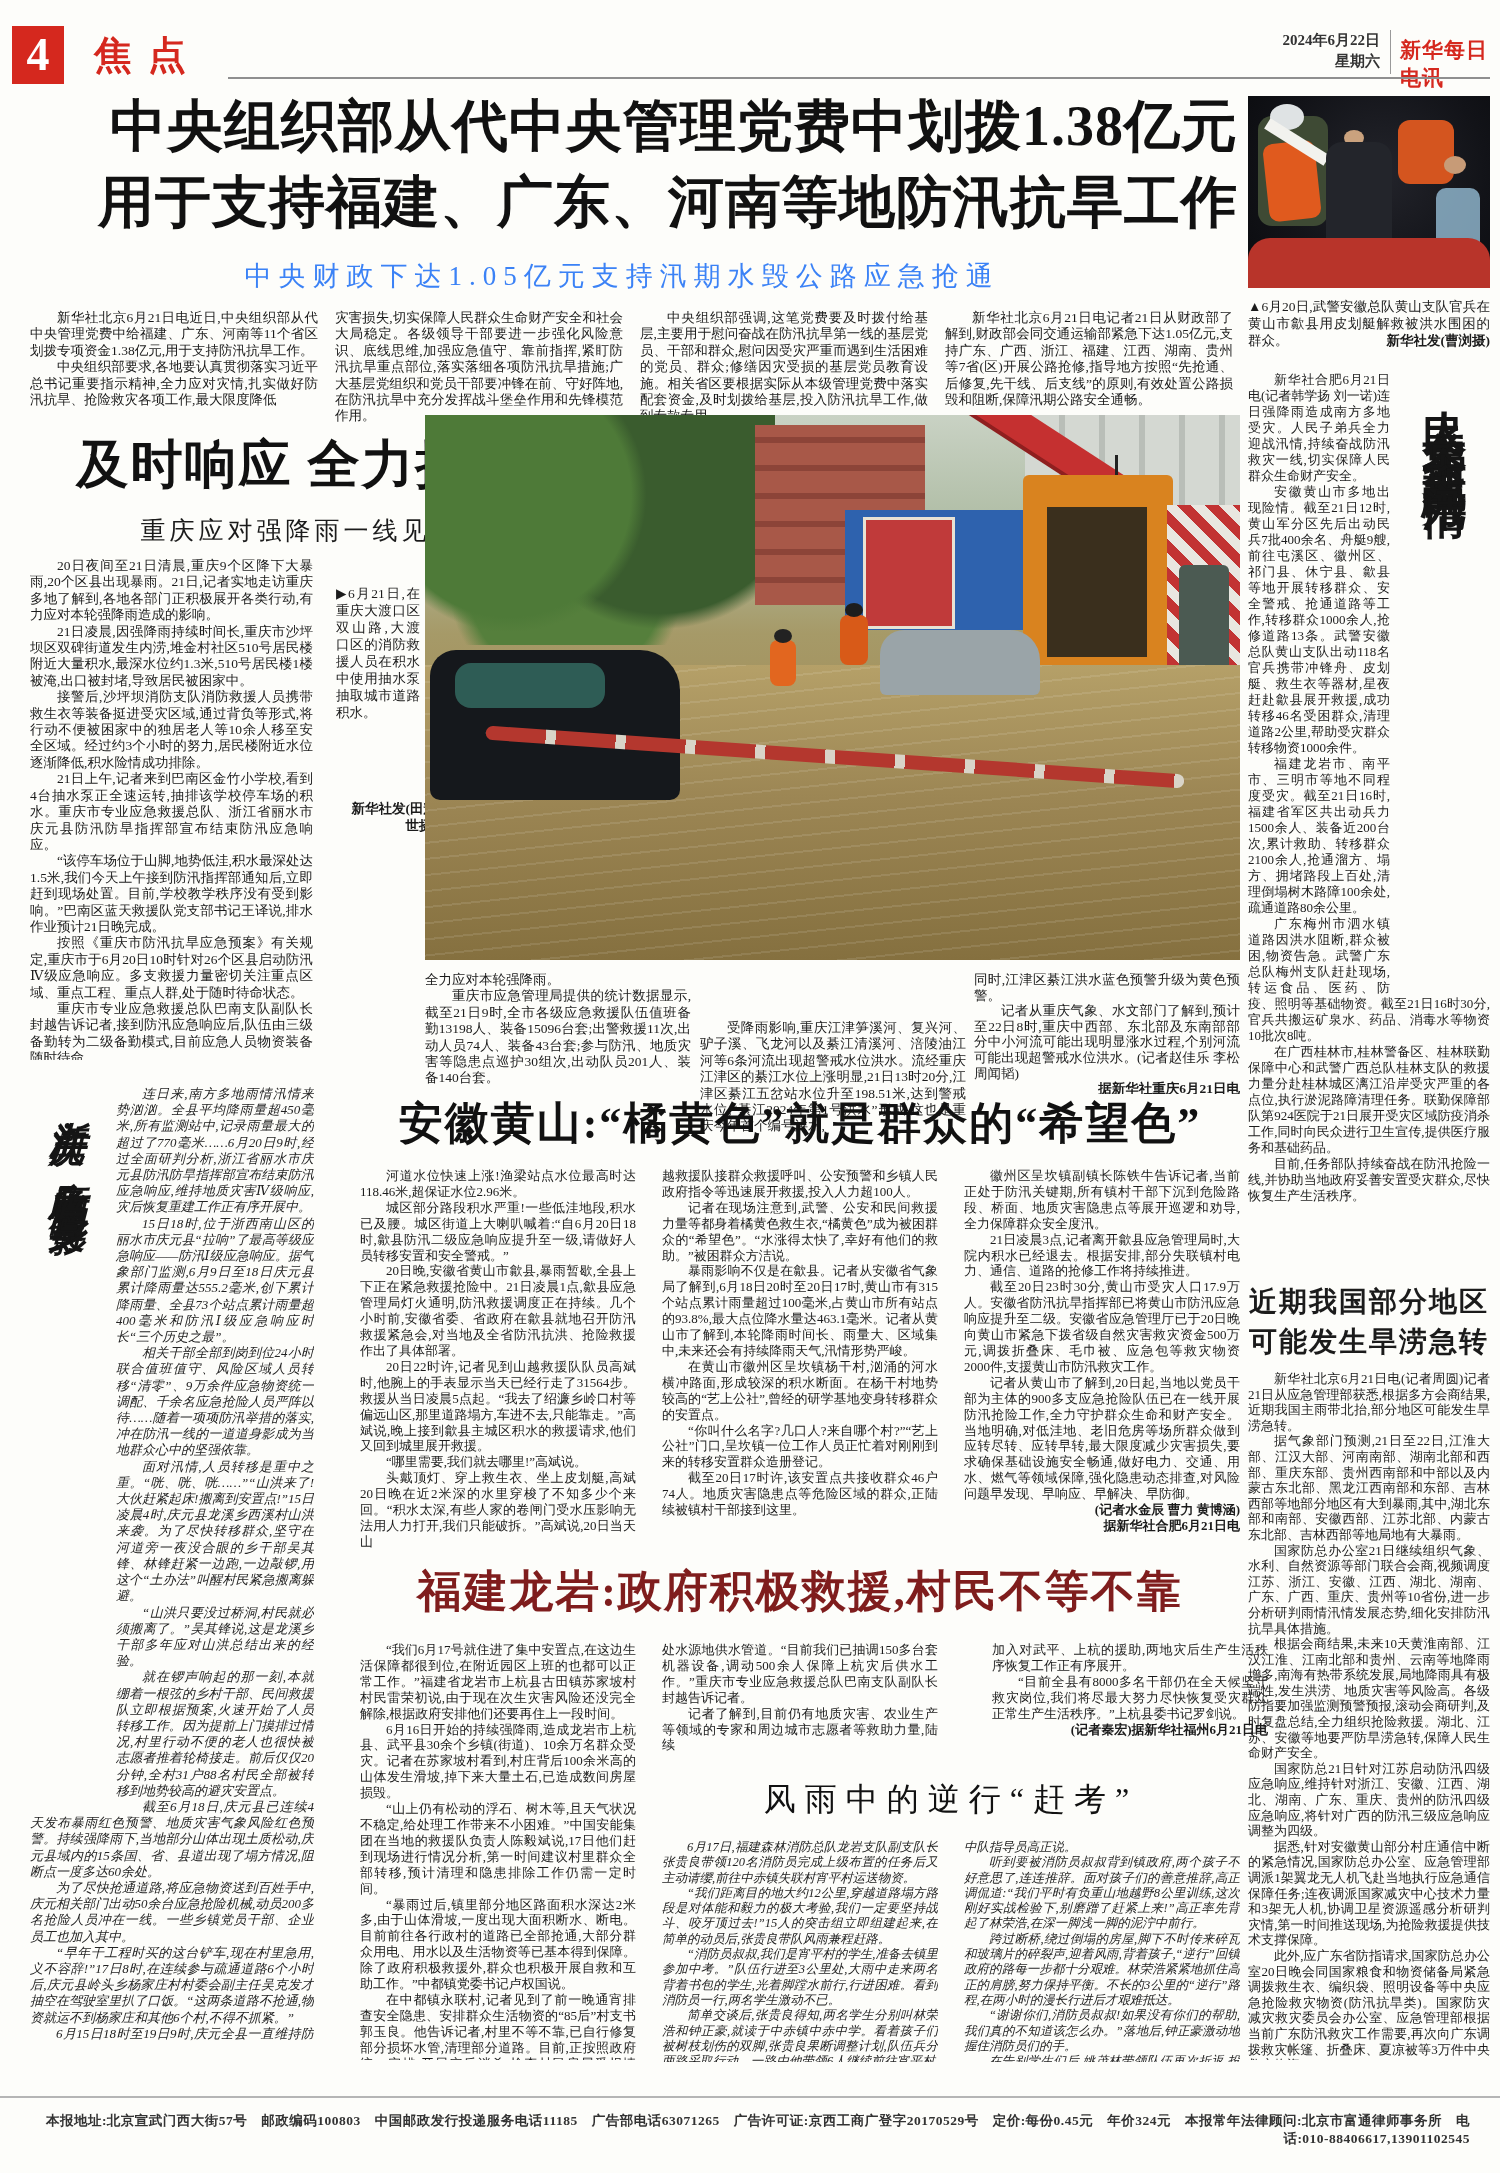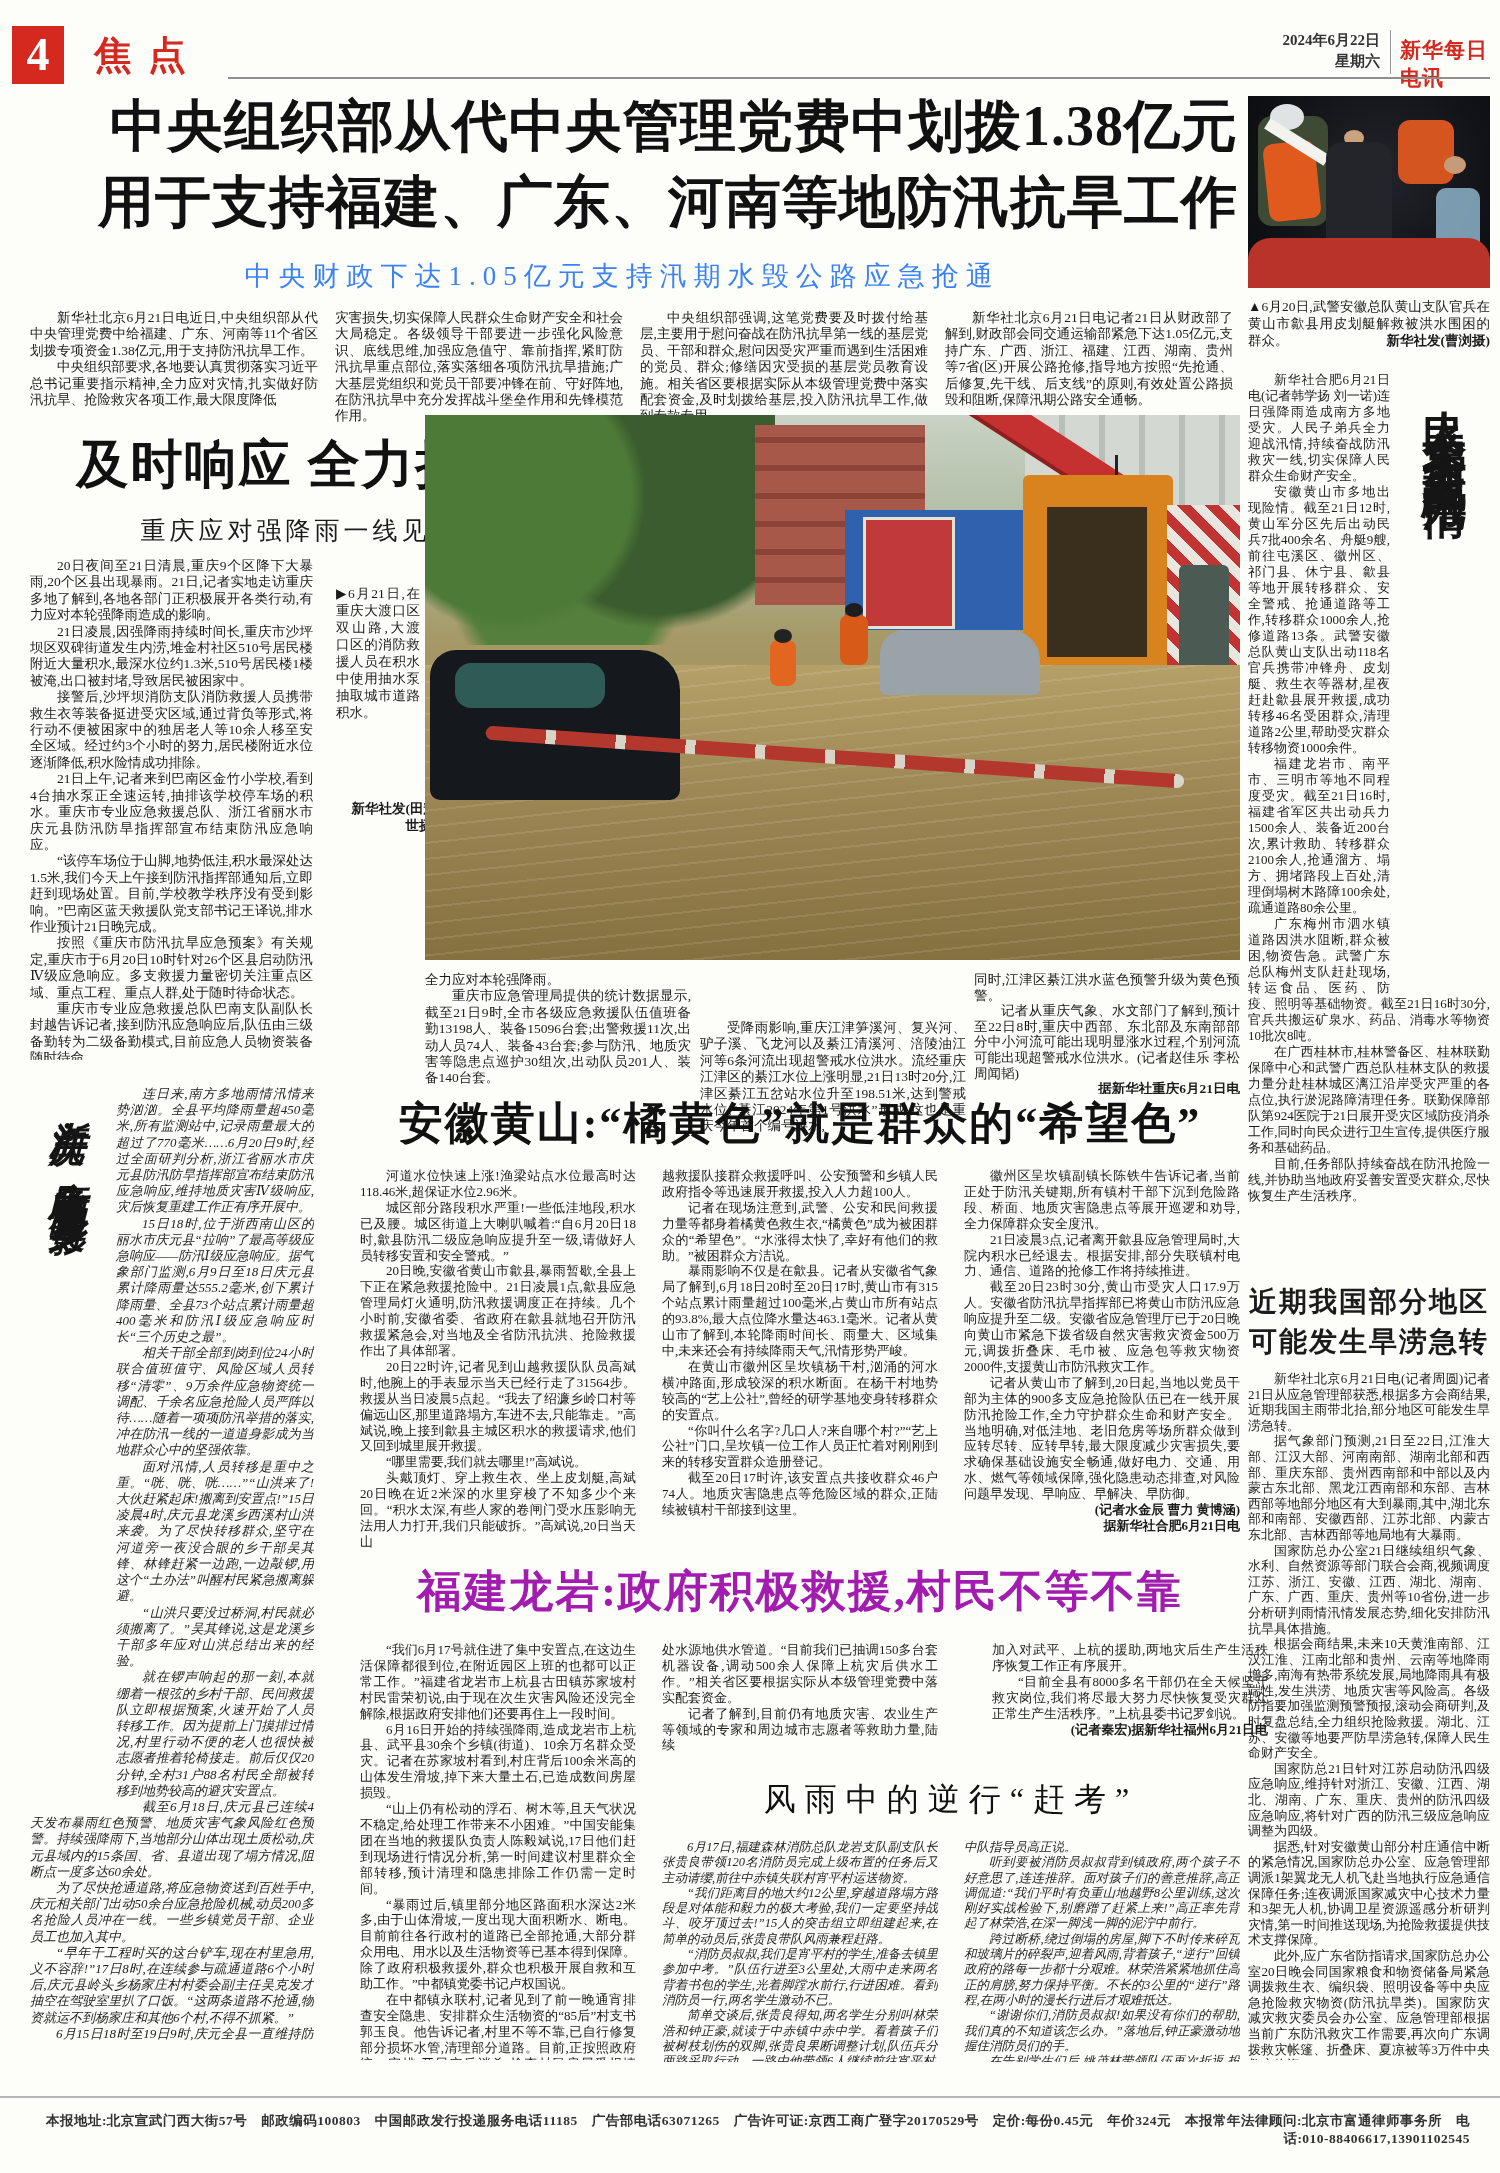--- a/index.html
+++ b/index.html
@@ -202,30 +202,30 @@
     </div>
   <div class="abs clip body-text tail-byline2" style="left:964px;top:1168px;width:276px;height:392px;font-size:13px;line-height:15.9px;">
       <p>徽州区呈坎镇副镇长陈铁牛告诉记者,当前正处于防汛关键期,所有镇村干部下沉到危险路段、桥面、地质灾害隐患点等展开巡逻和劝导,全力保障群众安全度汛。</p>
       <p>21日凌晨3点,记者离开歙县应急管理局时,大院内积水已经退去。根据安排,部分失联镇村电力、通信、道路的抢修工作将持续推进。</p>
       <p>截至20日23时30分,黄山市受灾人口17.9万人。安徽省防汛抗旱指挥部已将黄山市防汛应急响应提升至二级。安徽省应急管理厅已于20日晚向黄山市紧急下拨省级自然灾害救灾资金500万元,调拨折叠床、毛巾被、应急包等救灾物资2000件,支援黄山市防汛救灾工作。</p>
       <p>记者从黄山市了解到,20日起,当地以党员干部为主体的900多支应急抢险队伍已在一线开展防汛抢险工作,全力守护群众生命和财产安全。当地明确,对低洼地、老旧危房等场所群众做到应转尽转、应转早转,最大限度减少灾害损失,要求确保基础设施安全畅通,做好电力、交通、用水、燃气等领域保障,强化隐患动态排查,对风险问题早发现、早响应、早解决、早防御。</p>
       <p>(记者水金辰 曹力 黄博涵)</p>
       <p>据新华社合肥6月21日电</p>
     </div>
 
-  <div class="abs h2a" style="left:360px;top:1562px;width:880px;font-size:44px;letter-spacing:2px;color:#a21caf;">福建龙岩:政府积极救援,村民不等不靠</div>
+  <div class="abs h2a" style="left:360px;top:1562px;width:880px;font-size:44px;letter-spacing:2px;color:#7f1d1d;">福建龙岩:政府积极救援,村民不等不靠</div>
   <div class="abs clip body-text" style="left:360px;top:1642px;width:276px;height:418px;font-size:13px;line-height:15.9px;">
       <p>“我们6月17号就住进了集中安置点,在这边生活保障都很到位,在附近园区上班的也都可以正常工作。”福建省龙岩市上杭县古田镇苏家坡村村民雷荣初说,由于现在次生灾害风险还没完全解除,根据政府安排他们还要再住上一段时间。</p>
       <p>6月16日开始的持续强降雨,造成龙岩市上杭县、武平县30余个乡镇(街道)、10余万名群众受灾。记者在苏家坡村看到,村庄背后100余米高的山体发生滑坡,掉下来大量土石,已造成数间房屋损毁。</p>
       <p>“山上仍有松动的浮石、树木等,且天气状况不稳定,给处理工作带来不小困难。”中国安能集团在当地的救援队负责人陈毅斌说,17日他们赶到现场进行情况分析,第一时间建议村里群众全部转移,预计清理和隐患排除工作仍需一定时间。</p>
       <p>“暴雨过后,镇里部分地区路面积水深达2米多,由于山体滑坡,一度出现大面积断水、断电。目前前往各行政村的道路已全部抢通,大部分群众用电、用水以及生活物资等已基本得到保障。除了政府积极救援外,群众也积极开展自救和互助工作。”中都镇党委书记卢权国说。</p>
       <p>在中都镇永联村,记者见到了前一晚通宵排查安全隐患、安排群众生活物资的“85后”村支书郭玉良。他告诉记者,村里不等不靠,已自行修复部分损坏水管,清理部分道路。目前,正按照政府统一安排,开展灾后消杀,检查村民房屋受损情况。</p>
     </div>
   <div class="abs clip body-text cont" style="left:662px;top:1642px;width:276px;height:126px;font-size:13px;line-height:15.9px;">
-      <p>处水源地供水管道。“目前我们已抽调150多台套机器设备,调动500余人保障上杭灾后供水工作。”相关省区要根据实际从本级管理党费中落实配套资金。</p>
+      <p>处水源地供水管道。“目前我们已抽调150多台套机器设备,调动500余人保障上杭灾后供水工作。”重庆市专业应急救援总队巴南支队副队长封越告诉记者。</p>
       <p>记者了解到,目前仍有地质灾害、农业生产等领域的专家和周边城市志愿者等救助力量,陆续</p>
     </div>
   <div class="abs clip body-text cont tail-byline" style="left:992px;top:1642px;width:276px;height:142px;font-size:13px;line-height:15.9px;">
       <p>加入对武平、上杭的援助,两地灾后生产生活秩序恢复工作正有序展开。</p>
       <p>“目前全县有8000多名干部仍在全天候坚守救灾岗位,我们将尽最大努力尽快恢复受灾群众正常生产生活秩序。”上杭县委书记罗剑说。</p>
       <p>(记者秦宏)据新华社福州6月21日电</p>
     </div>
 
   <div class="abs h2a" style="left:662px;top:1778px;width:578px;font-size:32px;font-weight:normal;letter-spacing:9px;color:#111;">风雨中的逆行“赶考”</div>
   <div class="abs clip body-text kai" style="left:662px;top:1840px;width:276px;height:222px;font-size:12.5px;line-height:15.3px;">

